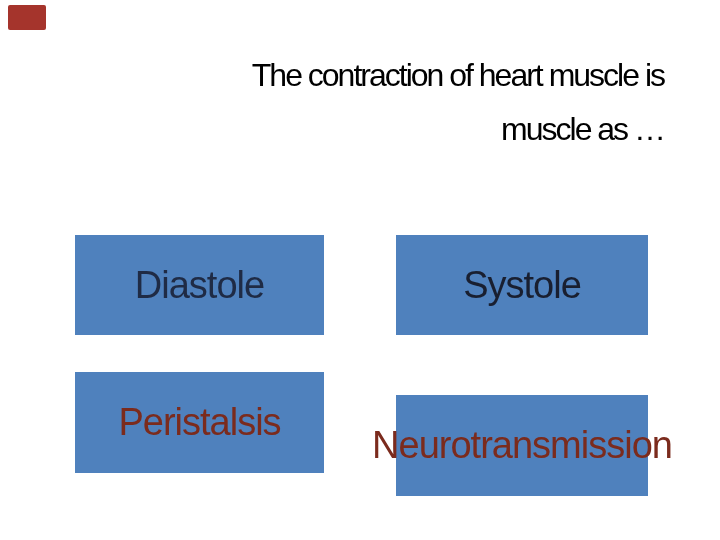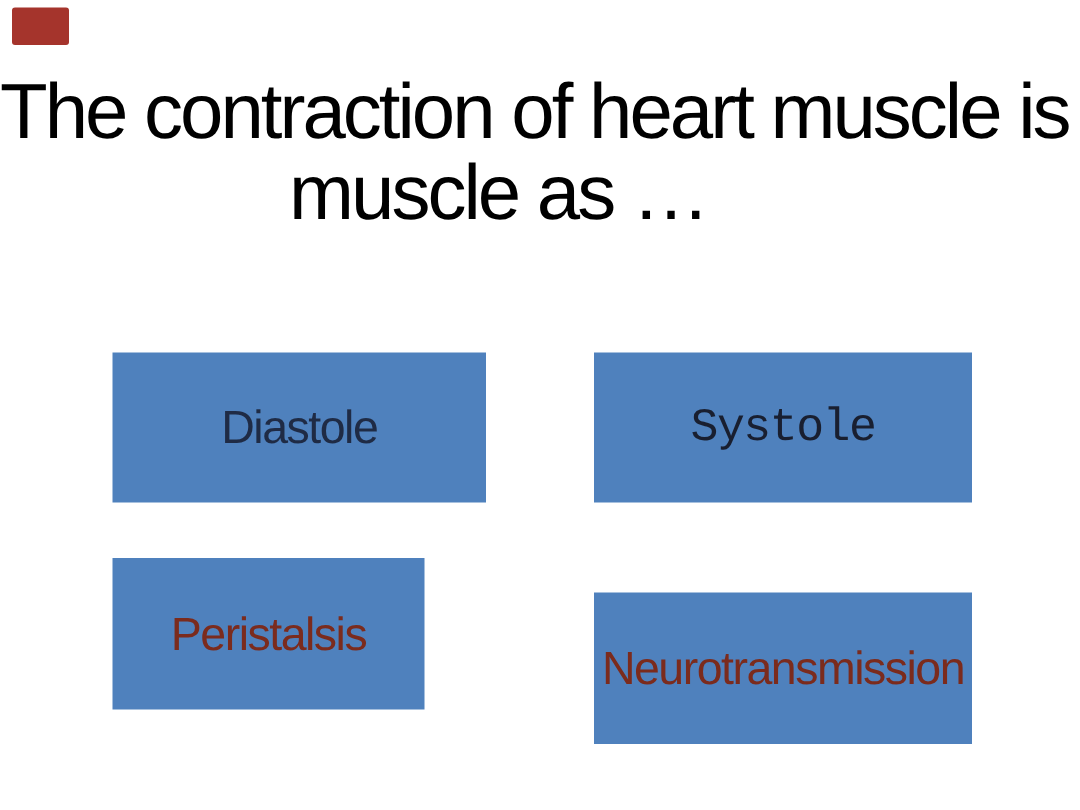--- a/index.html
+++ b/index.html
@@ -23,47 +23,47 @@
     width: 38px;
     height: 25px;
     border-radius: 2px;
   }
   
   .title {
     position: absolute;
     left: 0;
     top: 48px;
     width: 664px;
-    text-align: center;
+    text-align: right;
     color: #000000;
-    font-size: 52px;
+    font-size: 32px;
     line-height: 54px;
     letter-spacing: -2px;
     font-weight: 400;
   }
   .title .line {
     display: block;
     white-space: nowrap;
   }
   
   .option {
     position: absolute;
     display: flex;
     align-items: center;
     justify-content: center;
-    font-size: 31px;
+    font-size: 38px;
     letter-spacing: -1px;
     font-weight: 400;
     cursor: pointer;
     user-select: none;
     white-space: nowrap;
   }
   .option.pos-tl { left: 75px;  top: 235px; width: 249px; height: 100px; }
-  .option.pos-tr { left: 396px; top: 235px; width: 252px; height: 100px; font-family: Liberation Mono, monospace; }
-  .option.pos-bl { left: 75px;  top: 372px; width: 208px; height: 101px; }
+  .option.pos-tr { left: 396px; top: 235px; width: 252px; height: 100px; }
+  .option.pos-bl { left: 75px;  top: 372px; width: 249px; height: 101px; }
   .option.pos-br { left: 396px; top: 372px; width: 252px; height: 101px; }
 </style>
 </head>
 <body>
 
 <div id="slide" style="background: rgb(255, 255, 255);">
 
   <div class="accent-rect" style="background: rgb(165, 52, 44);"></div>
 
   <div class="title" style="color: rgb(0, 0, 0);">

